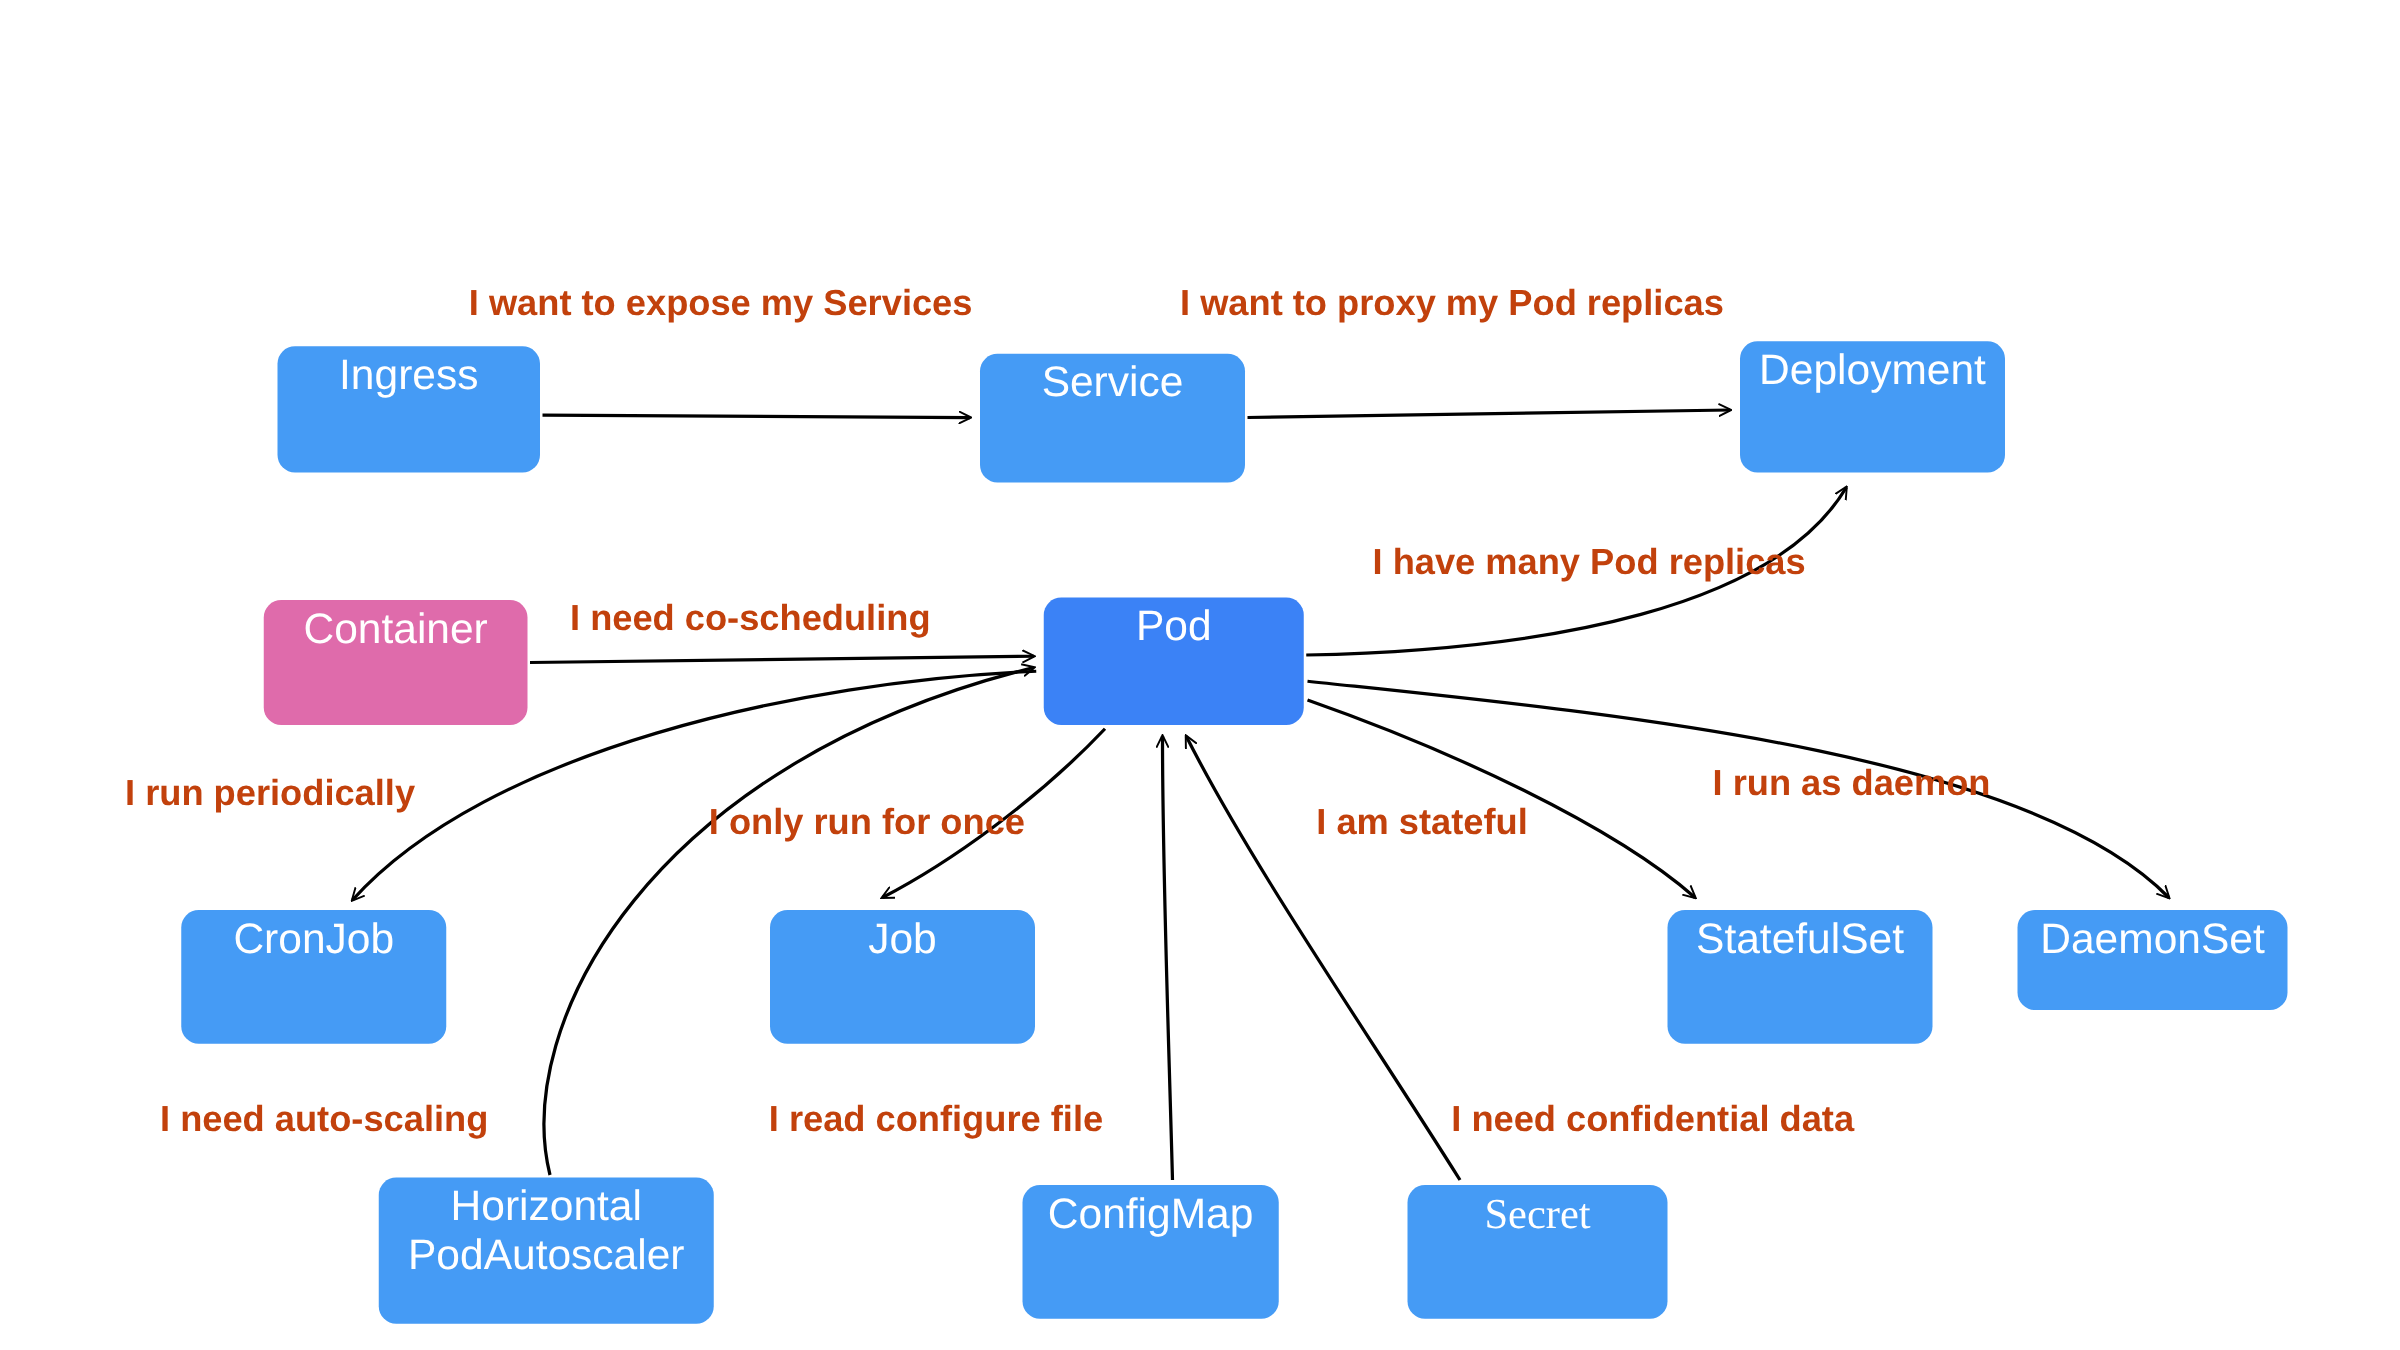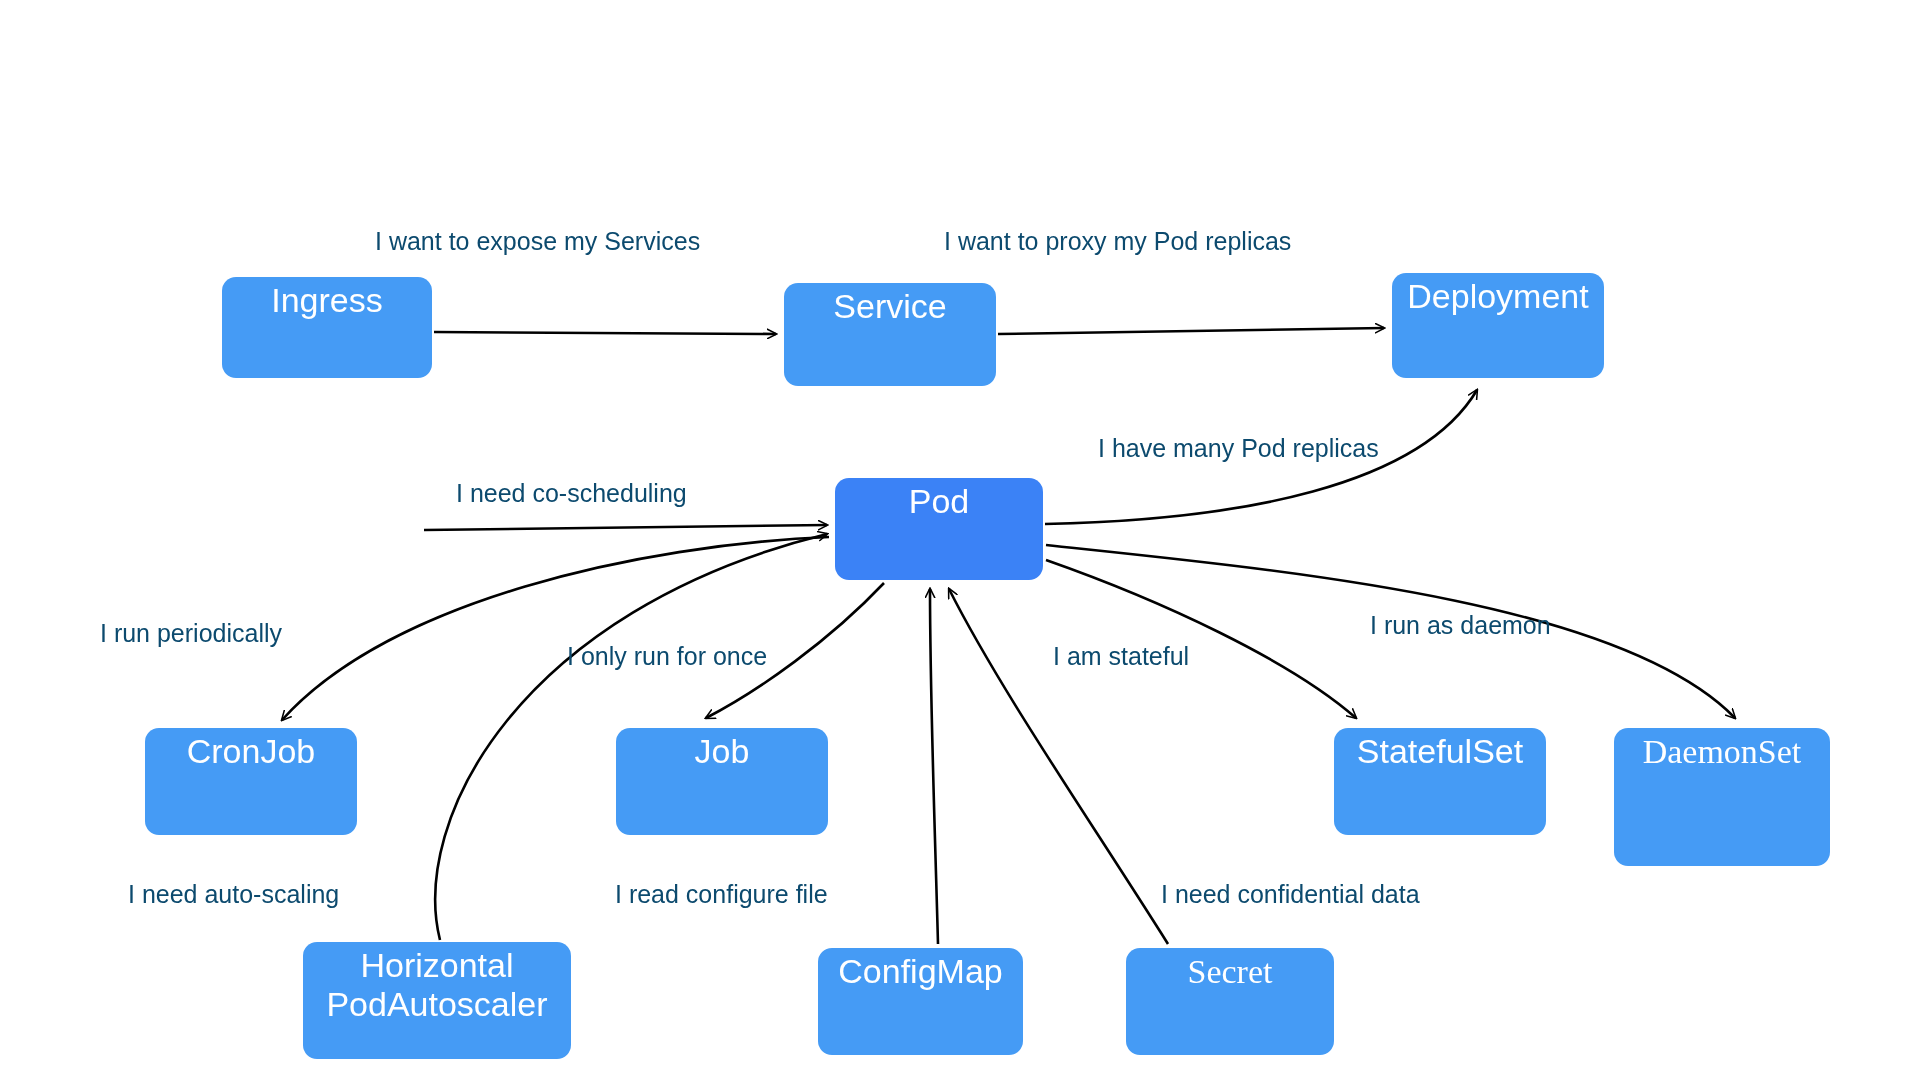--- a/index.html
+++ b/index.html
@@ -44,24 +44,24 @@
     text-align: center;
     box-sizing: border-box;
     padding: 4px 8px;
     white-space: pre-line;
   }
   .node-blue   { background: #459bf5; }
   .node-pink   { background: #df6bab; }
   .node-red    { background: #3b82f6; }
   .edge-label {
     position: absolute;
-    color: #0c4a6e;
+    color: #c2410c;
     font-family: "Liberation Sans", sans-serif;
-    font-weight: normal;
-    font-size: 25px;
+    font-weight: bold;
+    font-size: 29px;
     line-height: 1.1;
     white-space: nowrap;
   }
 </style>
 </head>
 <body>
 
 <div id="canvas">
 
   <svg id="edges" viewBox="0 0 1920 1080" xmlns="http://www.w3.org/2000/svg">
@@ -99,38 +99,41 @@
   </div>
 
   <div class="node node-blue" style="left:784px; top:283px; width:212px; height:103px;">
     <span>Service</span>
   </div>
 
   <div class="node node-blue" style="left:1392px; top:273px; width:212px; height:105px;">
     <span>Deployment</span>
   </div>
 
+  <div class="node node-pink" style="left:211px; top:480px; width:211px; height:100px;">
+    <span>Container</span>
+  </div>
 
   <div class="node node-red" style="left:835px; top:478px; width:208px; height:102px;">
     <span>Pod</span>
   </div>
 
   <div class="node node-blue" style="left:145px; top:728px; width:212px; height:107px;">
     <span>CronJob</span>
   </div>
 
   <div class="node node-blue" style="left:616px; top:728px; width:212px; height:107px;">
     <span>Job</span>
   </div>
 
   <div class="node node-blue" style="left:1334px; top:728px; width:212px; height:107px;">
     <span>StatefulSet</span>
   </div>
 
-  <div class="node node-blue" style="left:1614px; top:728px; width:216px; height:138px;font-family:Liberation Serif, serif;">
+  <div class="node node-blue" style="left:1614px; top:728px; width:216px; height:80px;">
     <span>DaemonSet</span>
   </div>
 
   <div class="node node-blue" style="left:303px; top:942px; width:268px; height:117px;">
     <span>Horizontal
 PodAutoscaler</span>
   </div>
 
   <div class="node node-blue" style="left:818px; top:948px; width:205px; height:107px;">
     <span>ConfigMap</span>

